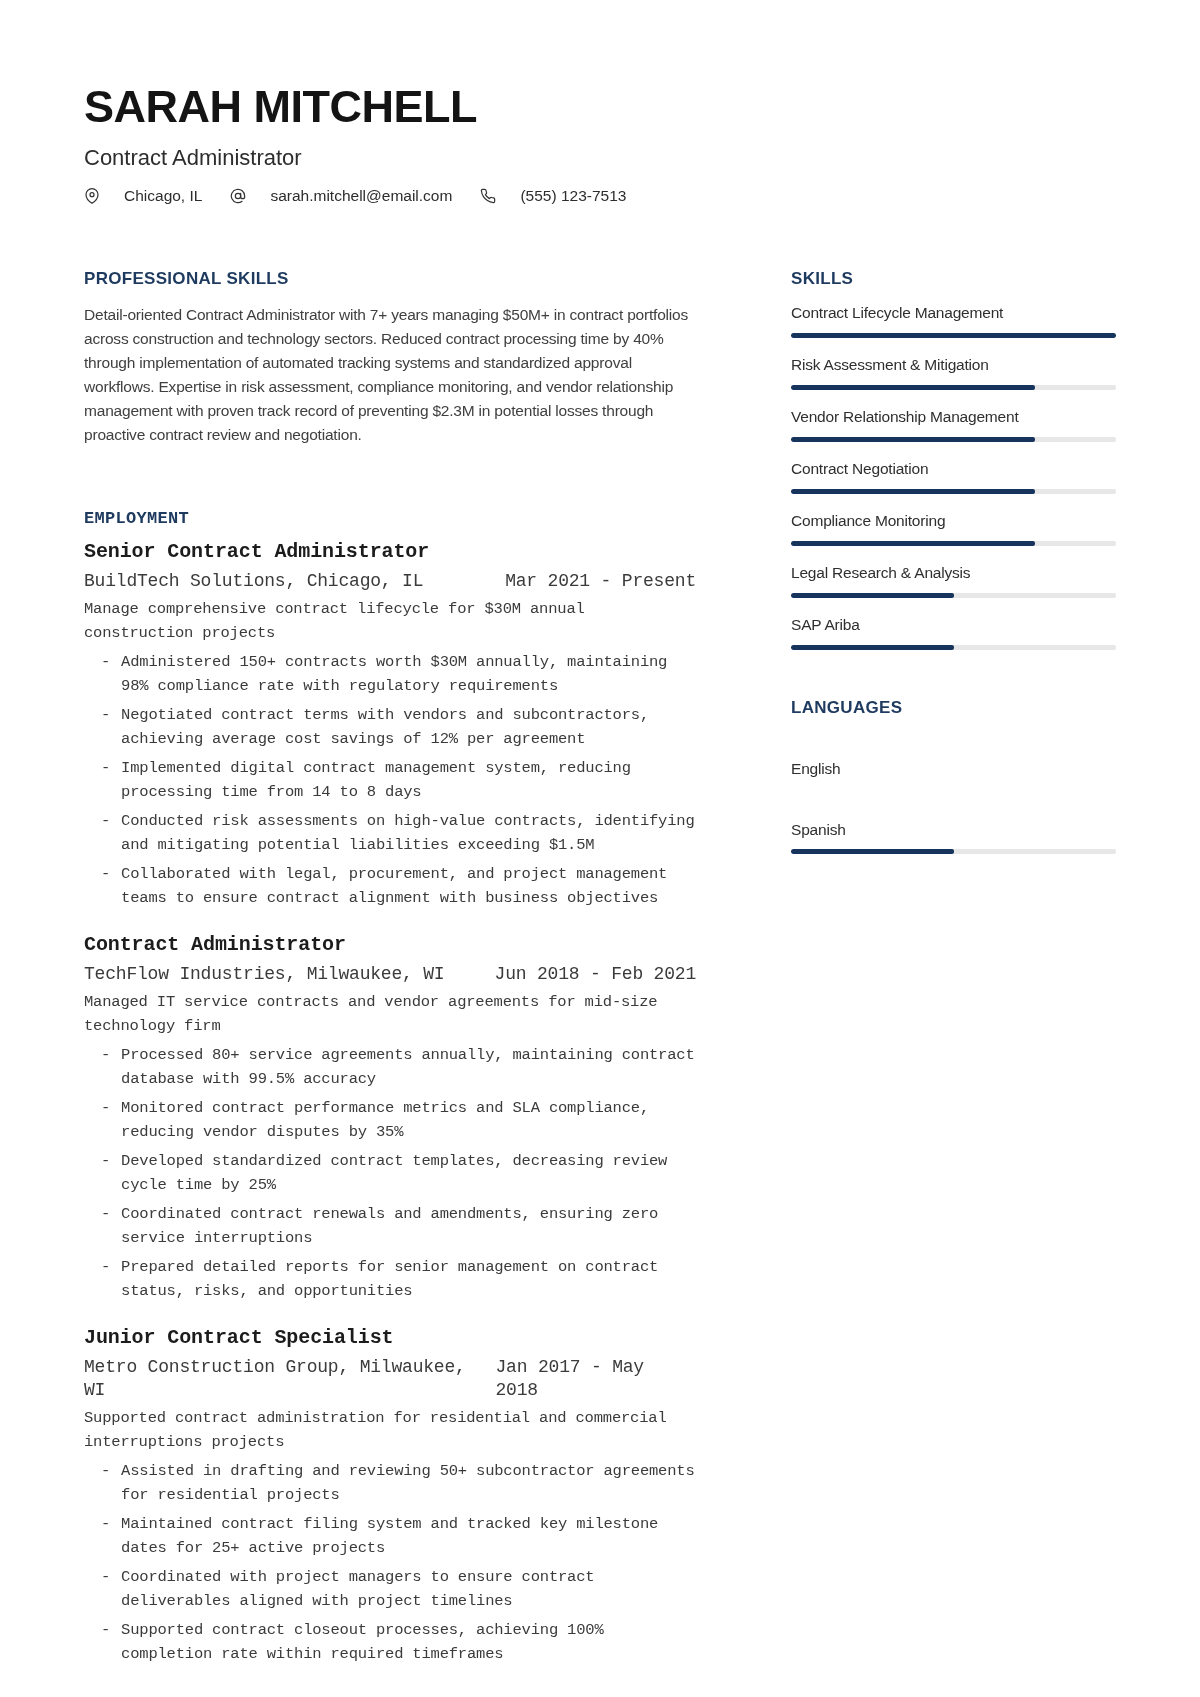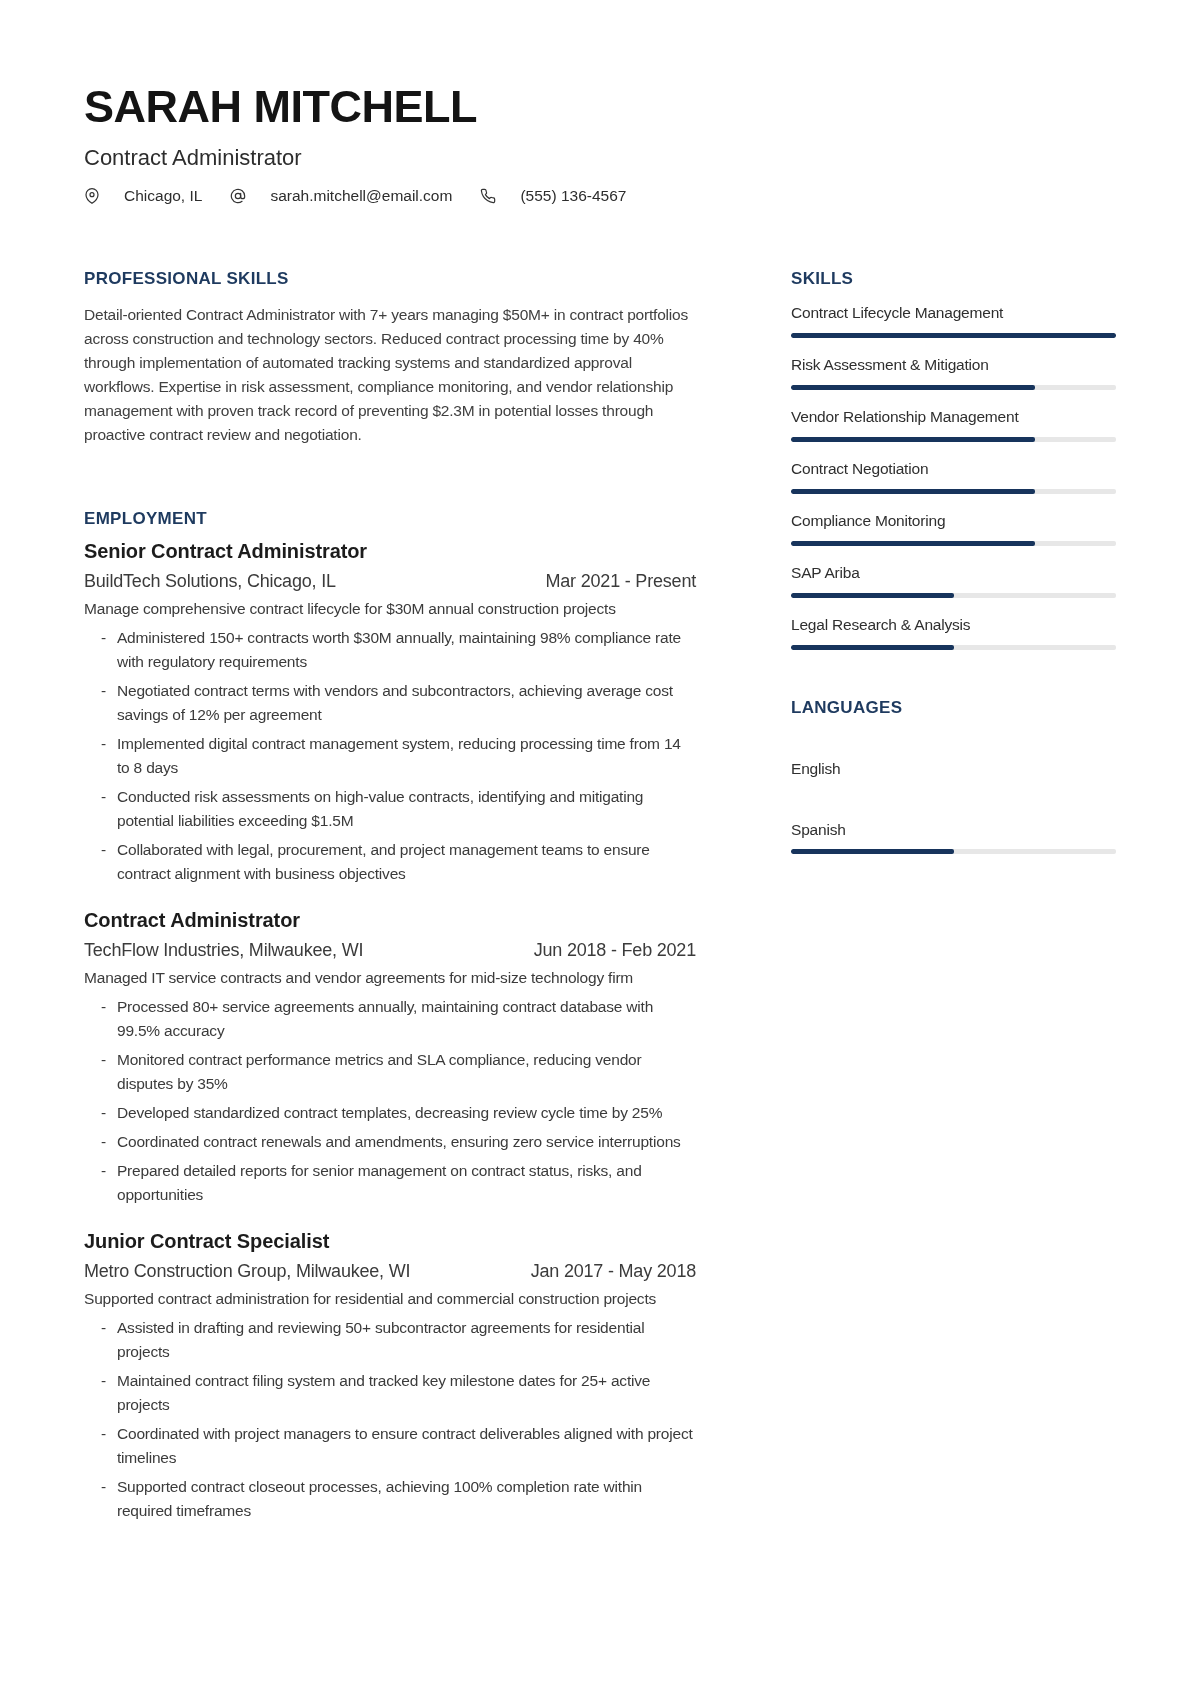--- a/index.html
+++ b/index.html
@@ -21,21 +21,21 @@
   .columns { display:flex; margin-top:64px; }
   .col-left { width:612px; }
   .col-right { width:325px; margin-left:auto; }
 
   h2.section-heading { margin:0 0 14px 0; font-size:17px; line-height:20px; font-weight:700; color:#1e3a5f; letter-spacing:0.3px; }
 
   
   .summary-text { margin:0; font-size:15.5px; line-height:24px; letter-spacing:-0.2px; color:#404040; }
 
   
-  .employment-section { margin-top:62px; }
+  .employment-section { margin-top:62px;font-family:Liberation Mono, monospace; }
   .employment-section h2 { margin-bottom:12px; }
   .job { margin-bottom:24px; }
   .job-title { margin:0 0 8px 0; font-size:20px; line-height:21px; font-weight:700; color:#1c1c1c; letter-spacing:-0.1px; }
   .job-meta { display:flex; justify-content:space-between; align-items:flex-end; font-size:18px; line-height:23px; letter-spacing:-0.2px; color:#3b3b3b; margin-bottom:4px; }
   .job-desc { margin:0 0 5px 0; font-size:15.5px; line-height:24px; letter-spacing:-0.2px; color:#3b3b3b; }
   ul.bullets { list-style:none; margin:0; padding:0; }
   ul.bullets li { display:flex; gap:11px; padding-left:17px; margin-bottom:5px; font-size:15.5px; line-height:24px; letter-spacing:-0.2px; color:#3b3b3b; }
   .dash { flex:0 0 auto; }
 
   
@@ -74,21 +74,21 @@
             </svg>
         </span>
         <span>sarah.mitchell@email.com</span>
       </span>
       <span class="contact-item">
         <span>
           <svg width="16" height="16" viewBox="0 0 24 24">
               <path d="M22 16.92v3a2 2 0 0 1-2.18 2 19.79 19.79 0 0 1-8.63-3.07 19.5 19.5 0 0 1-6-6A19.79 19.79 0 0 1 2.08 4.18 2 2 0 0 1 4.06 2h3a2 2 0 0 1 2 1.72c.127.96.361 1.903.7 2.81a2 2 0 0 1-.45 2.11L8.09 9.91a16 16 0 0 0 6 6l1.27-1.27a2 2 0 0 1 2.11-.45c.907.339 1.85.573 2.81.7A2 2 0 0 1 22 16.92z"></path>
             </svg>
         </span>
-        <span>(555) 136-4567</span>
+        <span>(555) 123-7513</span>
       </span>
     </div>
   </header>
 
   <main class="columns">
 
     <div class="col-left">
 
       <section>
         <h2 class="section-heading">PROFESSIONAL SKILLS</h2>
@@ -159,21 +159,21 @@
               </li>
           </ul>
         </article>
 
         <article class="job">
           <h3 class="job-title">Junior Contract Specialist</h3>
           <div class="job-meta">
             <span>Metro Construction Group, Milwaukee, WI</span>
             <span>Jan 2017 - May 2018</span>
           </div>
-          <p class="job-desc">Supported contract administration for residential and commercial construction projects</p>
+          <p class="job-desc">Supported contract administration for residential and commercial interruptions projects</p>
           <ul class="bullets">
             <li>
                 <span class="dash">-</span>
                 <span>Assisted in drafting and reviewing 50+ subcontractor agreements for residential projects</span>
               </li>
             <li>
                 <span class="dash">-</span>
                 <span>Maintained contract filing system and tracked key milestone dates for 25+ active projects</span>
               </li>
             <li>
@@ -219,27 +219,27 @@
               <div class="bar-fill" style="width: 75%;"></div>
             </div>
         </div>
         <div class="skill">
           <div class="skill-label">Compliance Monitoring</div>
           <div class="bar-track">
               <div class="bar-fill" style="width: 75%;"></div>
             </div>
         </div>
         <div class="skill">
+          <div class="skill-label">Legal Research &amp; Analysis</div>
+          <div class="bar-track">
+              <div class="bar-fill" style="width: 50%;"></div>
+            </div>
+        </div>
+        <div class="skill">
           <div class="skill-label">SAP Ariba</div>
-          <div class="bar-track">
-              <div class="bar-fill" style="width: 50%;"></div>
-            </div>
-        </div>
-        <div class="skill">
-          <div class="skill-label">Legal Research &amp; Analysis</div>
           <div class="bar-track">
               <div class="bar-fill" style="width: 50%;"></div>
             </div>
         </div>
       </section>
 
       <section class="languages-section">
         <h2 class="section-heading">LANGUAGES</h2>
         <div class="lang">
           <div class="lang-label">English</div>

